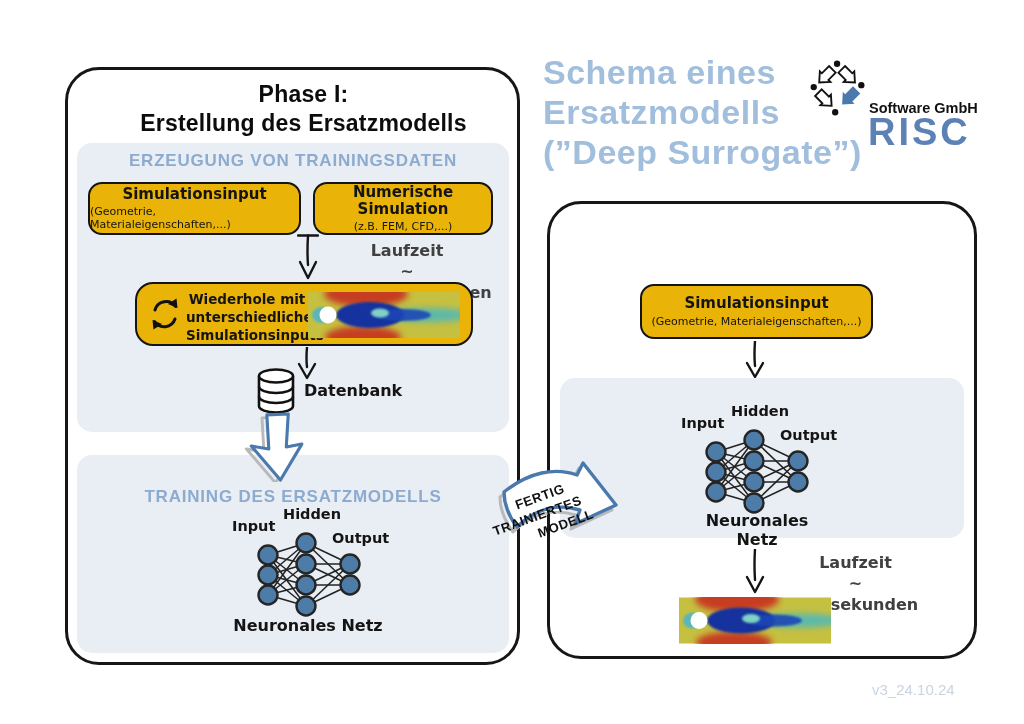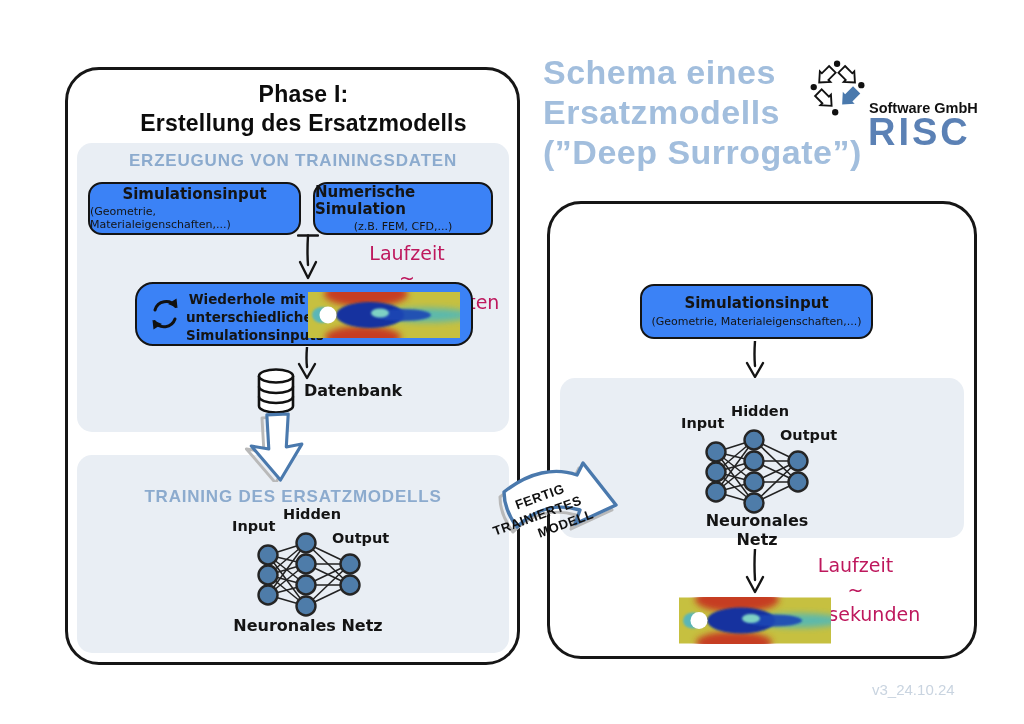--- a/index.html
+++ b/index.html
@@ -7,26 +7,26 @@
         font-family:"DejaVu Sans",sans-serif;color:#141414;}
   .abs{position:absolute;}
   .center{text-align:center;}
   
   .phasebox{border:3px solid #161616;border-radius:34px;background:#fff;box-sizing:border-box;}
   .phase-title{font-family:"Liberation Sans",sans-serif;font-weight:700;font-size:23px;line-height:1.28;
                color:#0c0c0c;text-align:center;letter-spacing:.2px;}
   .panel{background:#e9eef4;border-radius:15px;}
   .panel-head{font-family:"Liberation Sans",sans-serif;font-weight:800;font-size:17px;letter-spacing:.8px;
               color:#8cabce;text-align:center;}
-  .handbox{background:#3b82f6;border:2.5px solid #141414;border-radius:14px;box-sizing:border-box;
+  .handbox{background:#eab308;border:2.5px solid #141414;border-radius:14px;box-sizing:border-box;
            display:flex;flex-direction:column;justify-content:center;align-items:center;}
   .hb-title{font-weight:700;font-size:15px;line-height:1.15;}
   .hb-sub{font-size:11px;line-height:1.2;margin-top:2px;}
   .hand{font-weight:700;}
-  .runtime{color:#be185d;font-weight:400;font-size:19px;line-height:1.3;text-align:center;}
+  .runtime{color:#404040;font-weight:700;font-size:16px;line-height:1.3;text-align:center;}
   .nn-label{font-weight:700;font-size:14.5px;}
   .nn-caption{font-weight:700;font-size:16px;text-align:center;}
   .maintitle{font-family:"Liberation Sans",sans-serif;font-weight:800;font-size:34px;line-height:1.18;
              color:#a2bedd;letter-spacing:.5px;white-space:nowrap;}
   .logo-name{font-family:"Liberation Sans",sans-serif;font-weight:700;font-size:38px;color:#5b81b5;
              letter-spacing:3px;line-height:1;}
   .logo-sub{font-family:"Liberation Sans",sans-serif;font-weight:700;font-size:14.5px;color:#111;line-height:1;}
   .transfer-text{font-family:"Liberation Sans",sans-serif;font-weight:800;font-size:13px;letter-spacing:.6px;
                  color:#101010;line-height:1.3;transform:rotate(-20deg);text-align:center;}
   .version{font-family:"Liberation Sans",sans-serif;font-size:15px;color:#c9d4e0;}
@@ -75,21 +75,21 @@
   </div>
 
   <div class="abs panel" style="left:77px;top:143px;width:432px;height:289px;"></div>
   <div class="abs panel-head" style="left:77px;top:151px;width:432px;">ERZEUGUNG VON TRAININGSDATEN</div>
 
   <div class="abs handbox" style="left:88px;top:182px;width:213px;height:53px;">
     <div class="hb-title">Simulationsinput</div>
     <div class="hb-sub">(Geometrie, Materialeigenschaften,...)</div>
   </div>
 
-  <div class="abs handbox" style="left:313px;top:182px;width:180px;height:53px;">
+  <div class="abs handbox" style="left:313px;top:182px;width:180px;height:53px;text-align:center;">
     <div class="hb-title">Numerische Simulation</div>
     <div class="hb-sub">(z.B. FEM, CFD,...)</div>
   </div>
 
   <svg class="abs" style="left:297px;top:234px;" width="22" height="46" viewBox="0 0 22 46">
     <path d="M1,1.5 L21,1.5" stroke="#141414" stroke-width="2.4" fill="none" stroke-linecap="round"></path>
     <path d="M11,1.5 Q10,18 11,31" stroke="#141414" stroke-width="2.4" fill="none" stroke-linecap="round"></path>
     <path d="M3,28 L11,44 L19,28" stroke="#141414" stroke-width="2.4" fill="none" stroke-linecap="round" stroke-linejoin="round"></path>
   </svg>
 

